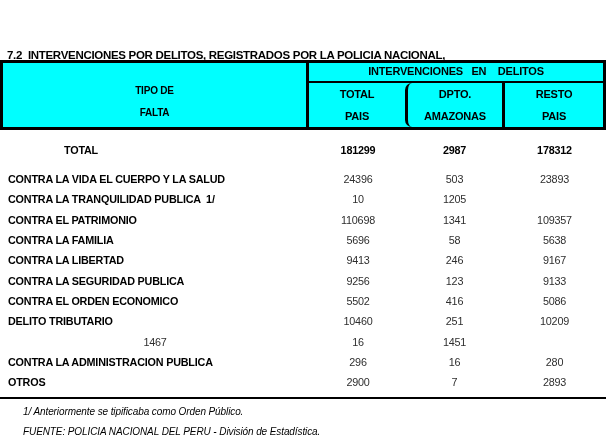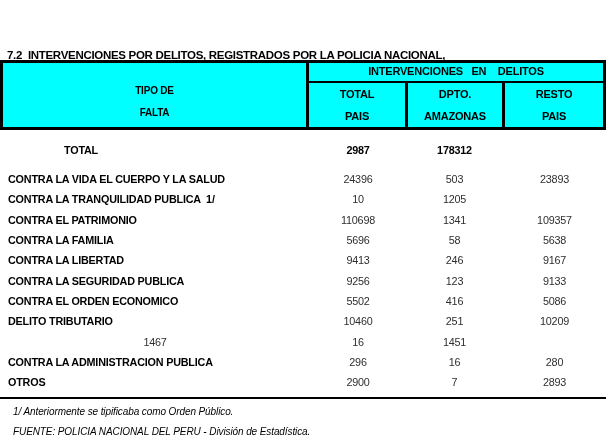--- a/index.html
+++ b/index.html
@@ -54,21 +54,21 @@
     box-sizing: border-box;
     display: flex; flex-direction: column;
     justify-content: center; align-items: center;
   }
   .hdr-col + .hdr-col { border-left: 3px solid #000; }
   .hdr-col div {
     font-size: 11px; font-weight: bold;
     line-height: 22px; letter-spacing: -0.2px;
   }
   .hdr-col.c1 { width: 96px; }
-  .hdr-col.c2 { width: 97px; }
+  .hdr-col.c2 { width: 97px; border-radius: 7px; }
   .hdr-col.c3 { flex: 1; }
 
   
   .rows { position: absolute; left: 0; top: 131px; width: 606px; }
   .row {
     display: grid;
     grid-template-columns: 310px 96px 97px 103px;
     align-items: center;
     height: 20.3px;
   }
@@ -86,21 +86,21 @@
     font-size: 10.8px; text-align: center;
     color: #2e2e2e; letter-spacing: -0.2px;
   }
 
   
   .foot-rule {
     position: absolute; left: 0; top: 397px;
     width: 606px; border-top: 2px solid #000;
   }
   .footnote {
-    position: absolute; left: 13px;
+    position: absolute; left: 23px;
     font-size: 10px; font-style: italic;
     letter-spacing: -0.1px; white-space: pre;
   }
   .footnote.n1 { top: 406px; }
   .footnote.n2 { top: 426px; }
 </style>
 </head>
 <body>
 
 <div class="page">
@@ -130,20 +130,21 @@
           <div>RESTO</div>
           <div>PAIS</div>
         </div>
       </div>
     </div>
   </div>
 
   <div class="rows">
     <div class="row total">
       <div class="label">TOTAL</div>
+      <div class="num">181299</div>
       <div class="num">2987</div>
       <div class="num">178312</div>
     </div>
 
     <div class="row">
       <div class="label">CONTRA LA VIDA EL CUERPO Y LA SALUD</div>
       <div class="num">24396</div>
       <div class="num">503</div>
       <div class="num">23893</div>
     </div>

